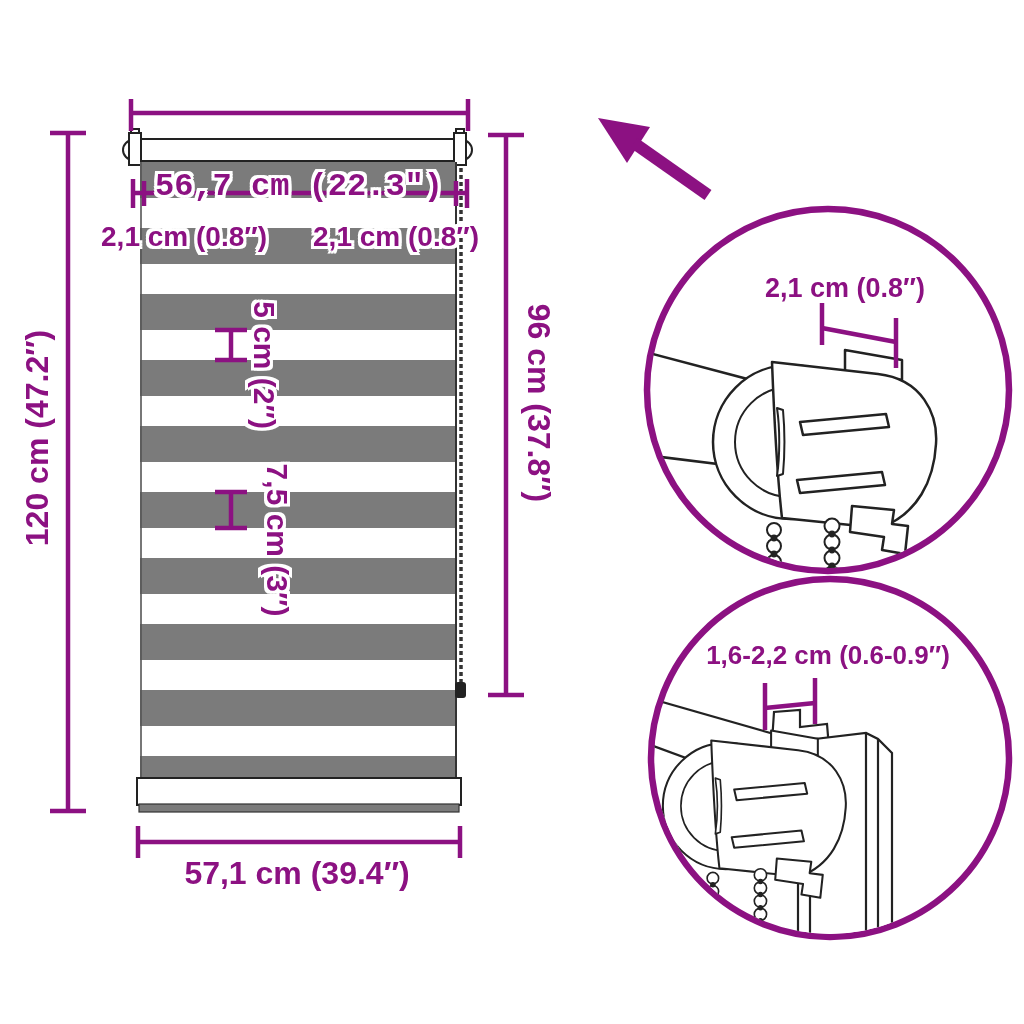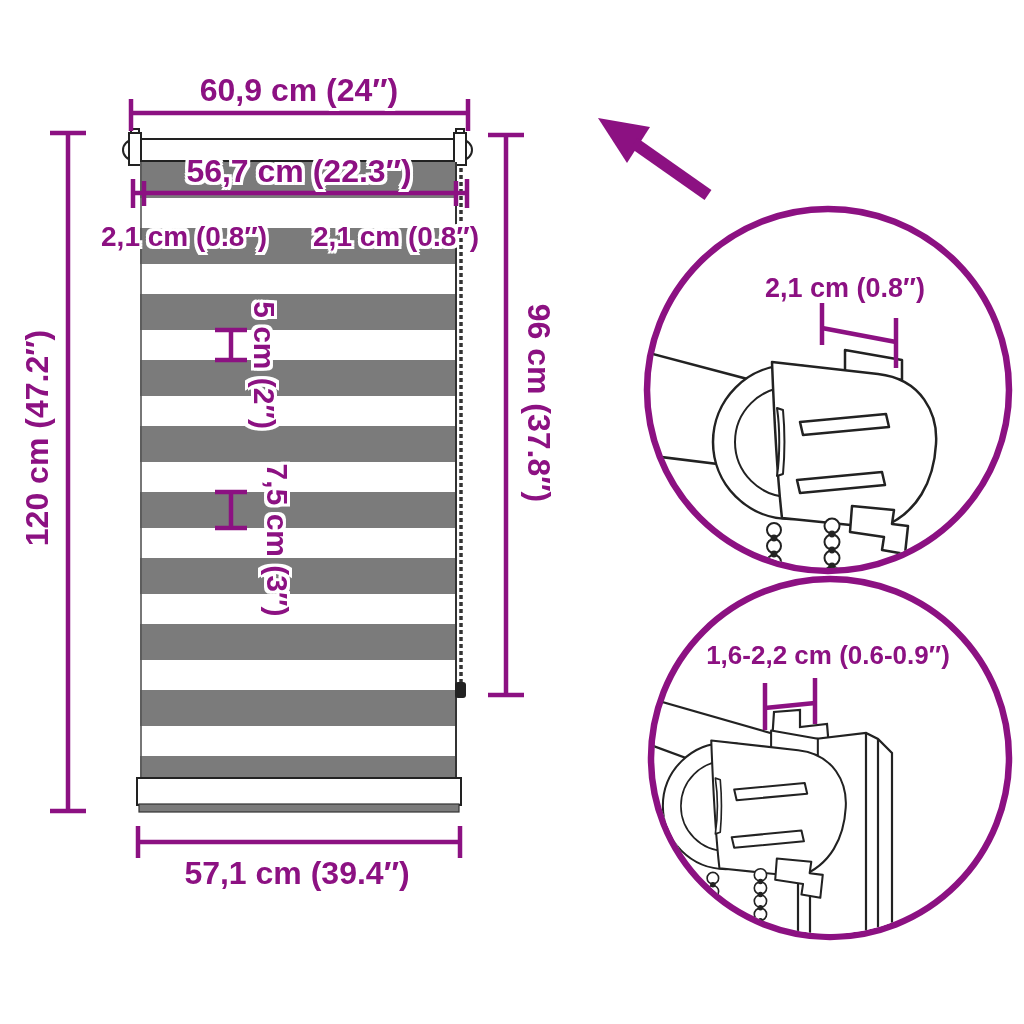--- a/index.html
+++ b/index.html
@@ -184,23 +184,22 @@
         <use href="#bracketArt" transform="translate(726,806) scale(0.82)"></use>
       </g>
       <g stroke="#8C1182" stroke-width="4.5">
         <line x1="765" y1="683" x2="765" y2="730"></line>
         <line x1="815" y1="678" x2="815" y2="724"></line>
         <line x1="765" y1="708" x2="815" y2="703"></line>
       </g>
     </g>
   </svg>
 
-  <div class="lbl sz-big" style="left:299px;top:90px;">60,9 cm (24″)</div>
-
-  <div class="lbl sz-big" style="left:299px;top:171px;">56,7 cm (22.3″)</div>
+
+  <div class="lbl sz-big" style="left:299px;top:187px;font-family:Liberation Mono, monospace;">56,7 cm (22.3″)</div>
 
   <div class="lbl sz-mid" style="left:184px;top:237px;">2,1 cm (0.8″)</div>
 
   <div class="lbl sz-mid" style="left:396px;top:237px;">2,1 cm (0.8″)</div>
 
   <div class="lbl sz-big rot-ccw" style="left:37px;top:438px;">120 cm (47.2″)</div>
 
   <div class="lbl sz-big rot-cw" style="left:539px;top:403px;">96 cm (37.8″)</div>
 
   <div class="lbl sz-stripe rot-cw" style="left:264px;top:365px;">5 cm (2″)</div>

